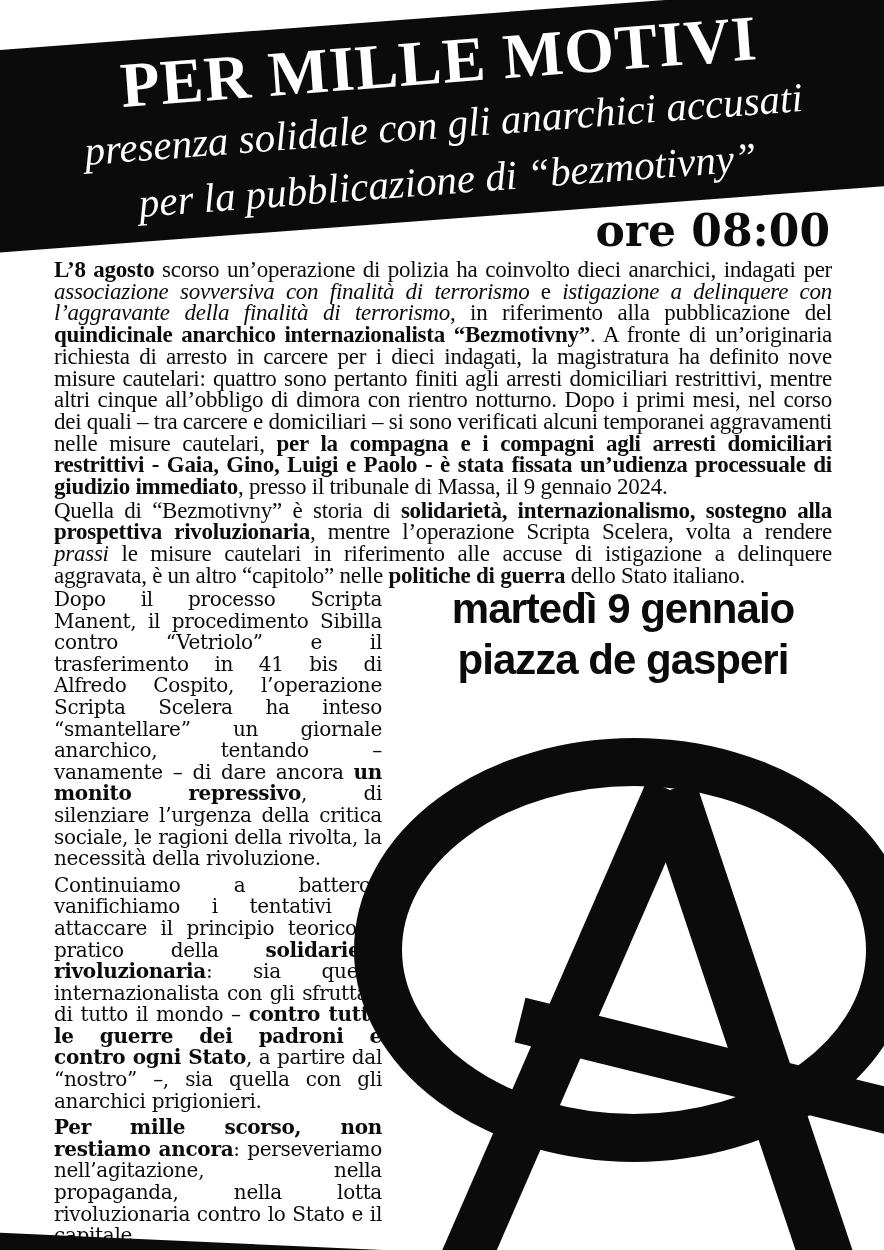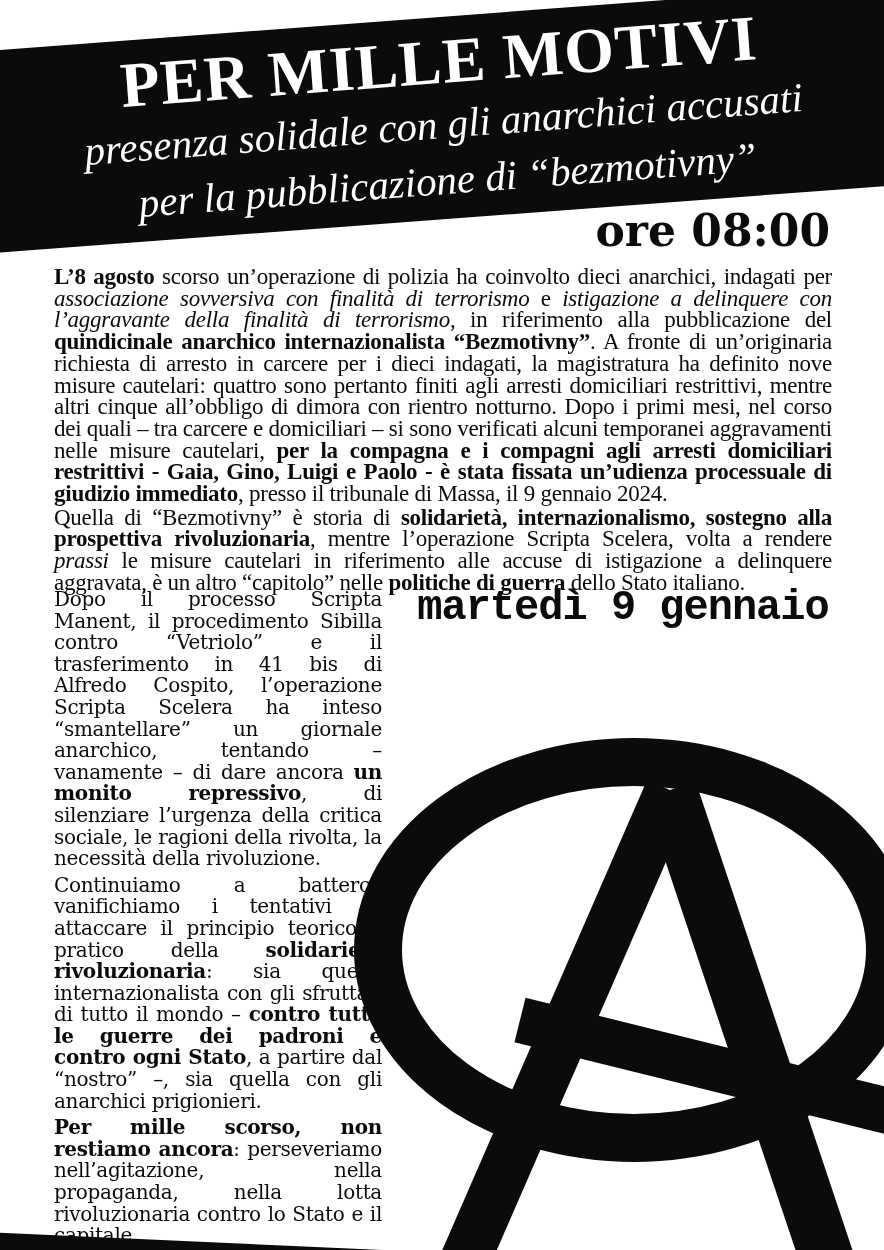--- a/index.html
+++ b/index.html
@@ -53,21 +53,21 @@
     font-family: "DejaVu Serif", serif;
     font-weight: bold;
     font-size: 44px;
     line-height: 48px;
   }
 
   
   .intro {
     position: absolute;
     left: 54px;
-    top: 266px;
+    top: 259px;
     width: 778px;
     font-family: "Liberation Serif", serif;
     font-size: 23px;
     line-height: 21.7px;
     letter-spacing: -0.25px;
     text-align: justify;
   }
   .intro p { margin: 0 0 2px 0; }
 
   
@@ -88,21 +88,21 @@
   .seg-i  { font-style: italic; }
   .seg-bi { font-weight: bold; }
 
   
   .event {
     position: absolute;
     left: 388px;
     top: 583px;
     width: 470px;
     text-align: center;
-    font-family: Liberation Mono, monospace;
+    font-family: Liberation Sans, sans-serif;
     font-weight: bold;
     font-size: 42px;
     line-height: 51px;
     letter-spacing: -1px;
     white-space: nowrap;
   }
 
   
   .symbol {
     position: absolute;
@@ -146,20 +146,21 @@
   </div>
 
   <div class="leftcol">
     <p><span>Dopo il processo Scripta Manent, il procedimento Sibilla contro “Vetriolo” e il trasferimento in 41 bis di Alfredo Cospito, l’operazione Scripta Scelera ha inteso “smantellare” un giornale anarchico, tentando – vanamente – di dare ancora </span><span class="seg-b">un monito repressivo</span><span>, di silenziare l’urgenza della critica sociale, le ragioni della rivolta, la necessità della rivoluzione.</span></p>
     <p><span>Continuiamo a batterci, vanifichiamo i tentativi di attaccare il principio teorico e pratico della </span><span class="seg-b">solidarietà rivoluzionaria</span><span>: sia quella internazionalista con gli sfruttati di tutto il mondo – </span><span class="seg-b">contro tutte le guerre dei padroni e contro ogni Stato</span><span>, a partire dal “nostro” –, sia quella con gli anarchici prigionieri.</span></p>
     <p><span class="seg-bi">Per mille scorso,</span><span class="seg-b"> non restiamo ancora</span><span>: perseveriamo nell’agitazione, nella propaganda, nella lotta rivoluzionaria contro lo Stato e il capitale.</span></p>
   </div>
 
   <div class="event">
     <div>martedì 9 gennaio</div>
+    <div>piazza de gasperi</div>
   </div>
 
   <div class="symbol">
     <svg width="544" height="535" viewBox="0 0 544 535" xmlns="http://www.w3.org/2000/svg" aria-hidden="true">
 
       <ellipse cx="294" cy="235" rx="256" ry="188" fill="none" stroke="currentColor" stroke-width="48"></ellipse>
 
       <line x1="330" y1="75" x2="123" y2="550" stroke="currentColor" stroke-width="50"></line>
       <line x1="330" y1="75" x2="490" y2="553" stroke="currentColor" stroke-width="54"></line>
       <line x1="180" y1="305" x2="552" y2="397" stroke="currentColor" stroke-width="46"></line>

